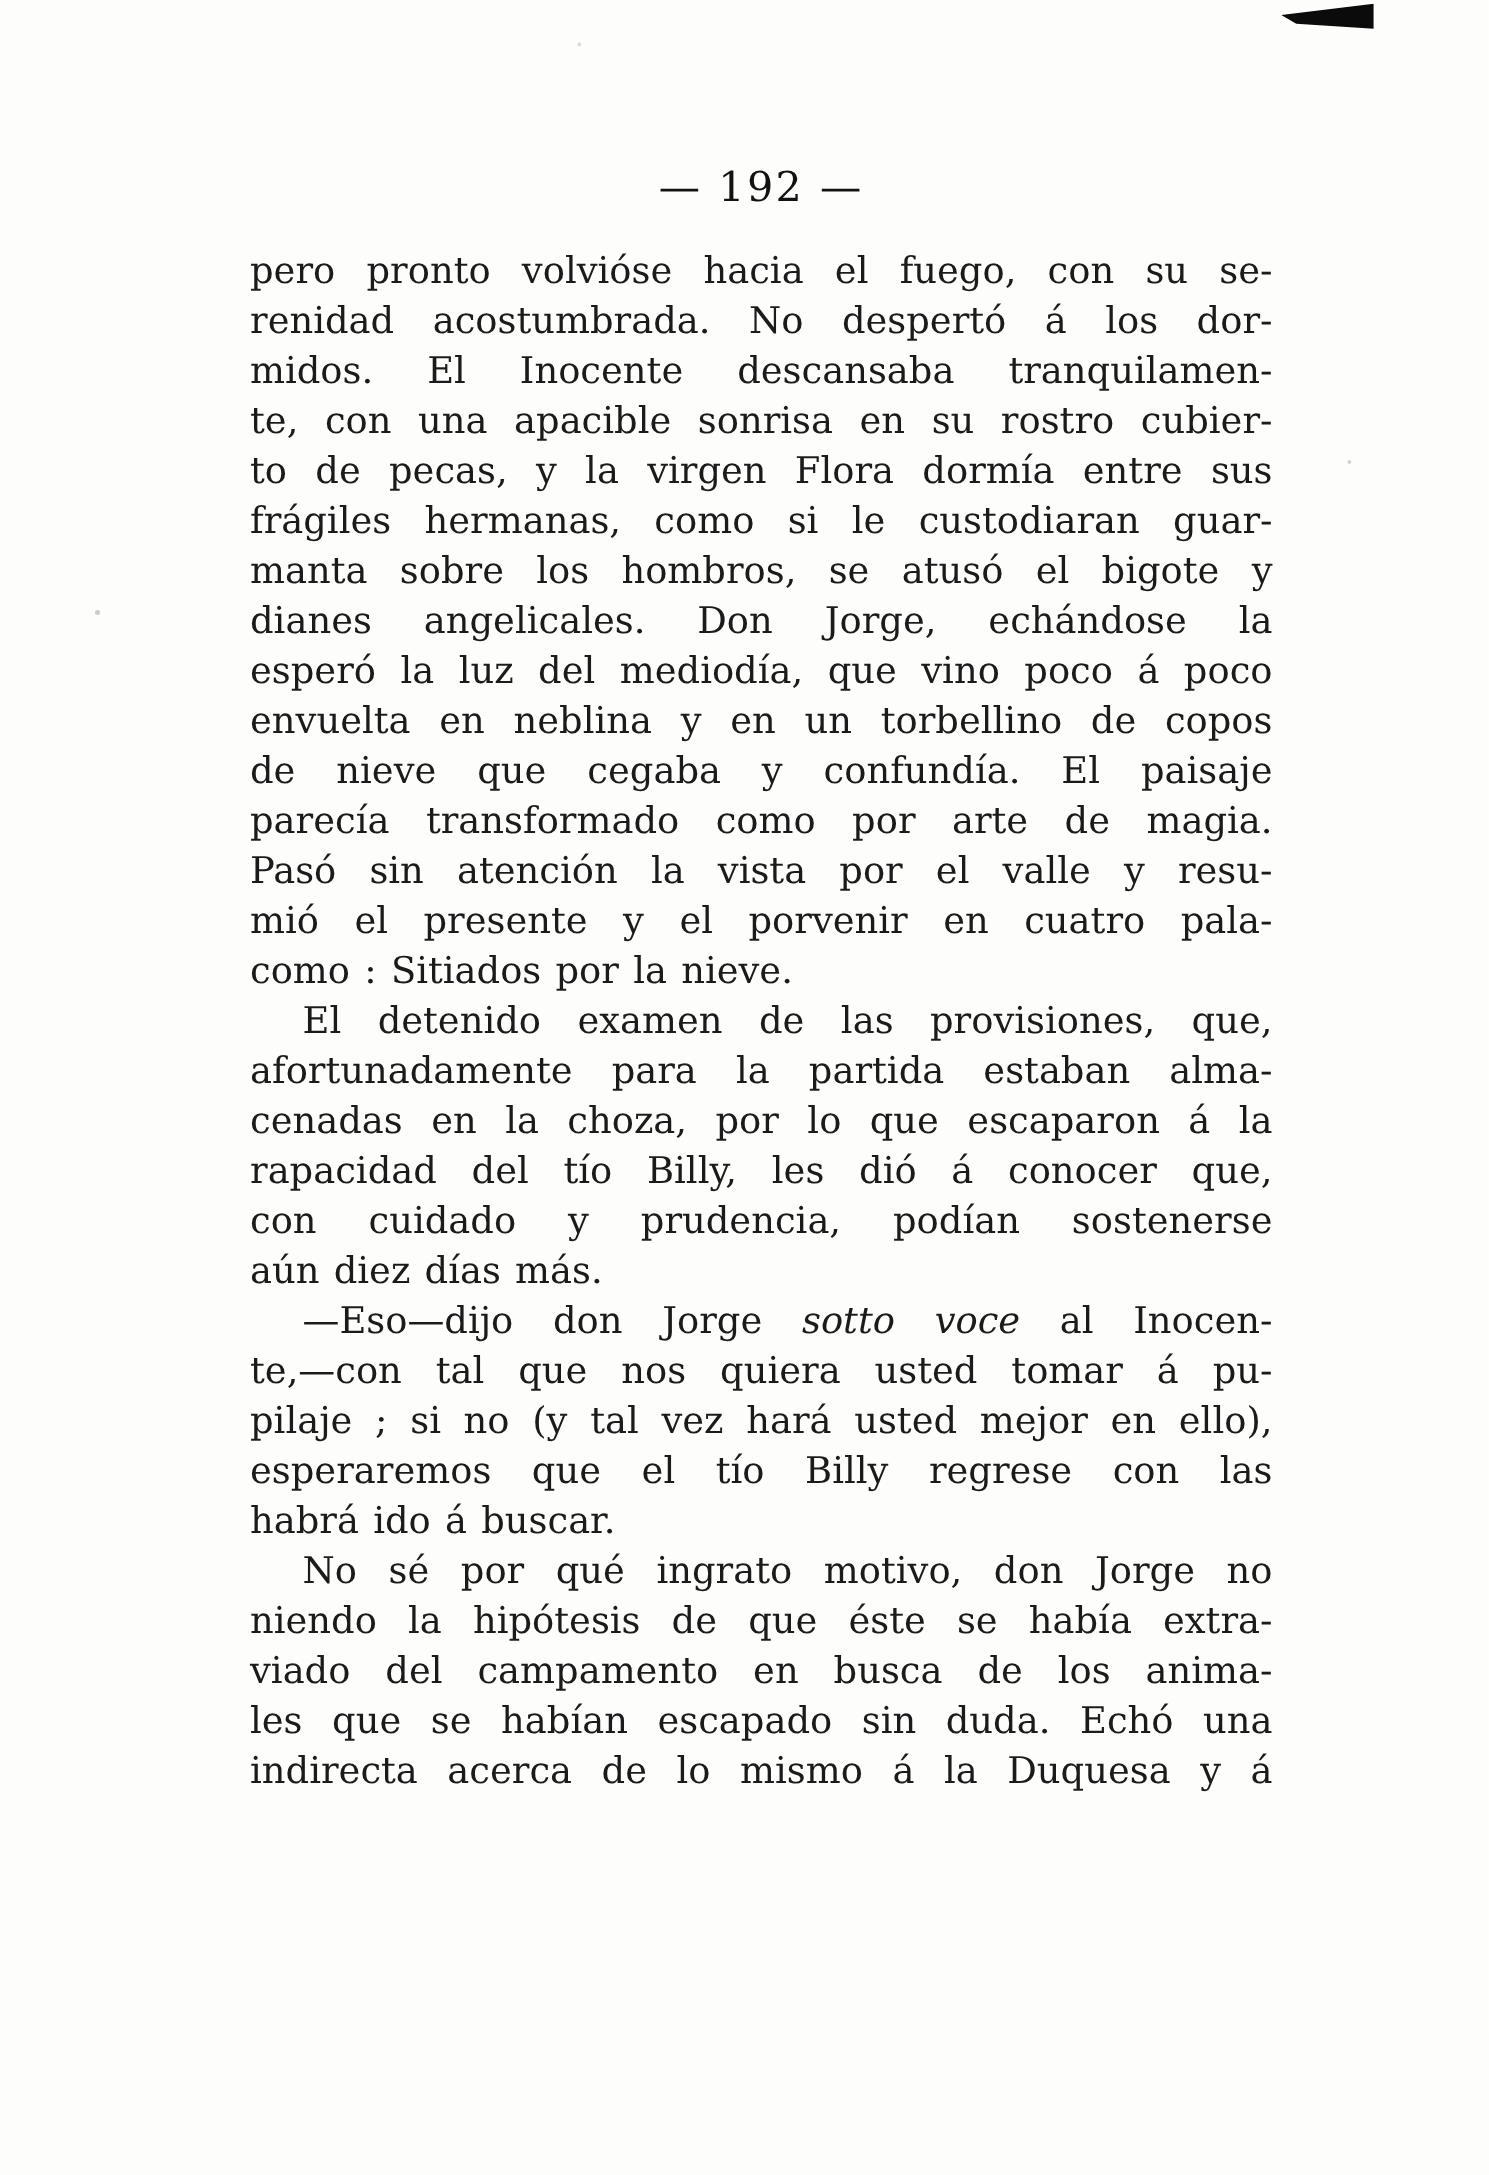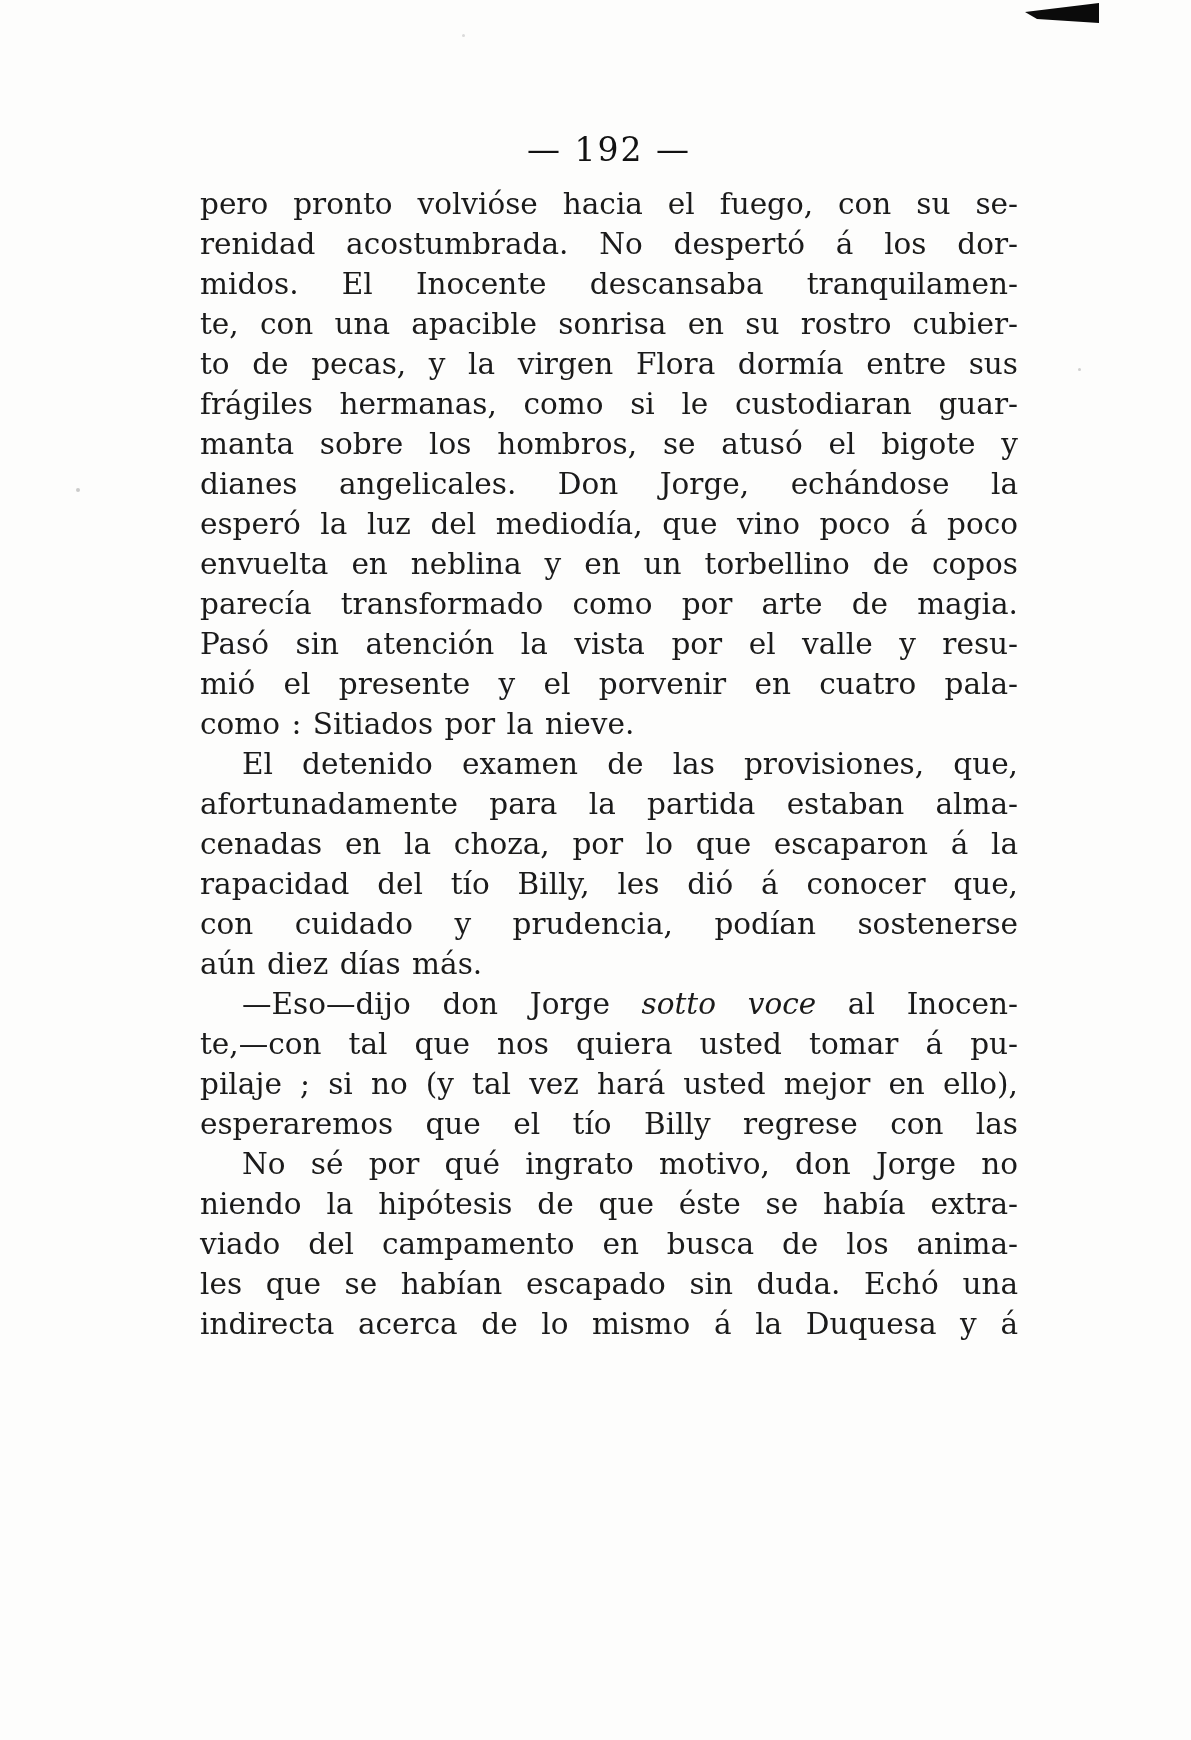--- a/index.html
+++ b/index.html
@@ -31,21 +31,21 @@
     top: 130px;
     left: 200px;
     width: 818px;
     text-align: center;
     font-size: 33px;
     letter-spacing: 2px;
     color: #121212;
   }
   .text-block {
     position: absolute;
-    top: 184px;
+    top: 196px;
     left: 200px;
     width: 818px;
   }
   .line {
     font-size: 29.5px;
     line-height: 40px;
     text-align: justify;
     text-align-last: justify;
     word-spacing: 2px;
     color: #1b1b1b;
@@ -85,20 +85,21 @@
       <div class="line">pero pronto volvióse hacia el fuego, con su se-</div>
       <div class="line">renidad acostumbrada. No despertó á los dor-</div>
       <div class="line">midos. El Inocente descansaba tranquilamen-</div>
       <div class="line">te, con una apacible sonrisa en su rostro cubier-</div>
       <div class="line">to de pecas, y la virgen Flora dormía entre sus</div>
       <div class="line">frágiles hermanas, como si le custodiaran guar-</div>
       <div class="line">manta sobre los hombros, se atusó el bigote y</div>
       <div class="line">dianes angelicales. Don Jorge, echándose la</div>
       <div class="line">esperó la luz del mediodía, que vino poco á poco</div>
       <div class="line">envuelta en neblina y en un torbellino de copos</div>
+      <div class="line">de nieve que cegaba y confundía. El paisaje</div>
       <div class="line">parecía transformado como por arte de magia.</div>
       <div class="line">Pasó sin atención la vista por el valle y resu-</div>
       <div class="line">mió el presente y el porvenir en cuatro pala-</div>
       <div class="line end">como : Sitiados por la nieve.</div>
     </div>
 
     <div class="paragraph">
       <div class="line indent">El detenido examen de las provisiones, que,</div>
       <div class="line">afortunadamente para la partida estaban alma-</div>
       <div class="line">cenadas en la choza, por lo que escaparon á la</div>
@@ -107,20 +108,21 @@
       <div class="line end">aún diez días más.</div>
     </div>
 
     <div class="paragraph">
       <div class="line indent">
         <span>—Eso—dijo don Jorge </span><i>sotto voce</i><span> al Inocen-</span>
       </div>
       <div class="line">te,—con tal que nos quiera usted tomar á pu-</div>
       <div class="line">pilaje ; si no (y tal vez hará usted mejor en ello),</div>
       <div class="line">esperaremos que el tío Billy regrese con las</div>
+      <div class="line end">habrá ido á buscar.</div>
     </div>
 
     <div class="paragraph">
       <div class="line indent">No sé por qué ingrato motivo, don Jorge no</div>
       <div class="line">niendo la hipótesis de que éste se había extra-</div>
       <div class="line">viado del campamento en busca de los anima-</div>
       <div class="line">les que se habían escapado sin duda. Echó una</div>
       <div class="line">indirecta acerca de lo mismo á la Duquesa y á</div>
     </div>
 

